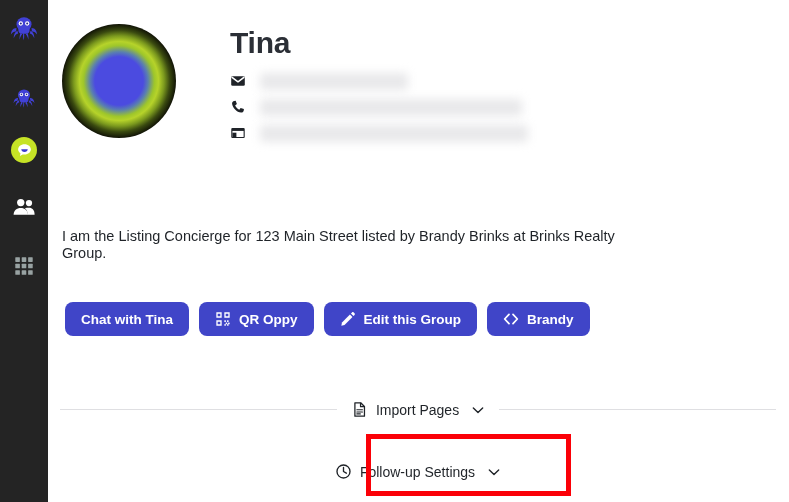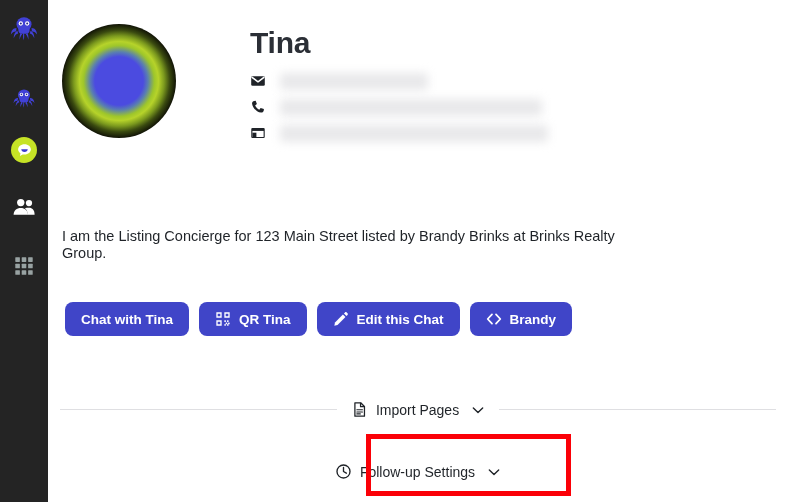--- a/index.html
+++ b/index.html
@@ -84,21 +84,21 @@
         #5a7fb0 36%,
         #9ec62a 44%, #b6d32a 49%,
         #7c9a1e 56%,
         #3a4a10 63%,
         #0a0a04 72%,
         #000000 78%, #000000 100%);
     flex: 0 0 114px;
   }
 
   .head-right {
-    margin-left: 74px;
+    margin-left: 54px;
     padding-top: 2px;
     position: relative;
   }
 
   .title {
     font-size: 30px;
     font-weight: bold;
     color: #2b2f36;
     letter-spacing: -0.2px;
     line-height: 34px;
@@ -378,29 +378,29 @@
             <path d="M14 2 h8 v8 h-8 z M16 4 v4 h4 v-4 z"></path>
             <path d="M2 14 h8 v8 h-8 z M4 16 v4 h4 v-4 z"></path>
             <rect x="14" y="14" width="2.4" height="2.4"></rect>
             <rect x="18" y="14" width="2.4" height="2.4"></rect>
             <rect x="16" y="17.4" width="2.4" height="2.4"></rect>
             <rect x="19.6" y="17.4" width="2.4" height="2.4"></rect>
             <rect x="14" y="19.8" width="2.4" height="2.2"></rect>
             <rect x="18" y="19.8" width="2.4" height="2.2"></rect>
           </g>
         </svg>
-        <span>QR Tina</span>
+        <span>QR Oppy</span>
       </button>
 
       <button class="btn">
         <svg class="bico" viewBox="0 0 24 24">
           <path d="M3 17.2 L14.9 5.3 L18.7 9.1 L6.8 21 L2 22 Z" fill="#ffffff"></path>
           <path d="M16.4 3.8 L18 2.2 C18.7 1.5 19.8 1.5 20.5 2.2 L21.8 3.5 C22.5 4.2 22.5 5.3 21.8 6 L20.2 7.6 Z" fill="#ffffff"></path>
         </svg>
-        <span>Edit this Chat</span>
+        <span>Edit this Group</span>
       </button>
 
       <button class="btn">
         <svg class="bico" viewBox="0 0 24 24">
           <path d="M9 5 L2.5 12 L9 19" stroke="#ffffff" stroke-width="2.6" fill="none" stroke-linecap="round" stroke-linejoin="round"></path>
           <path d="M15 5 L21.5 12 L15 19" stroke="#ffffff" stroke-width="2.6" fill="none" stroke-linecap="round" stroke-linejoin="round"></path>
         </svg>
         <span>Brandy</span>
       </button>
     </div>

